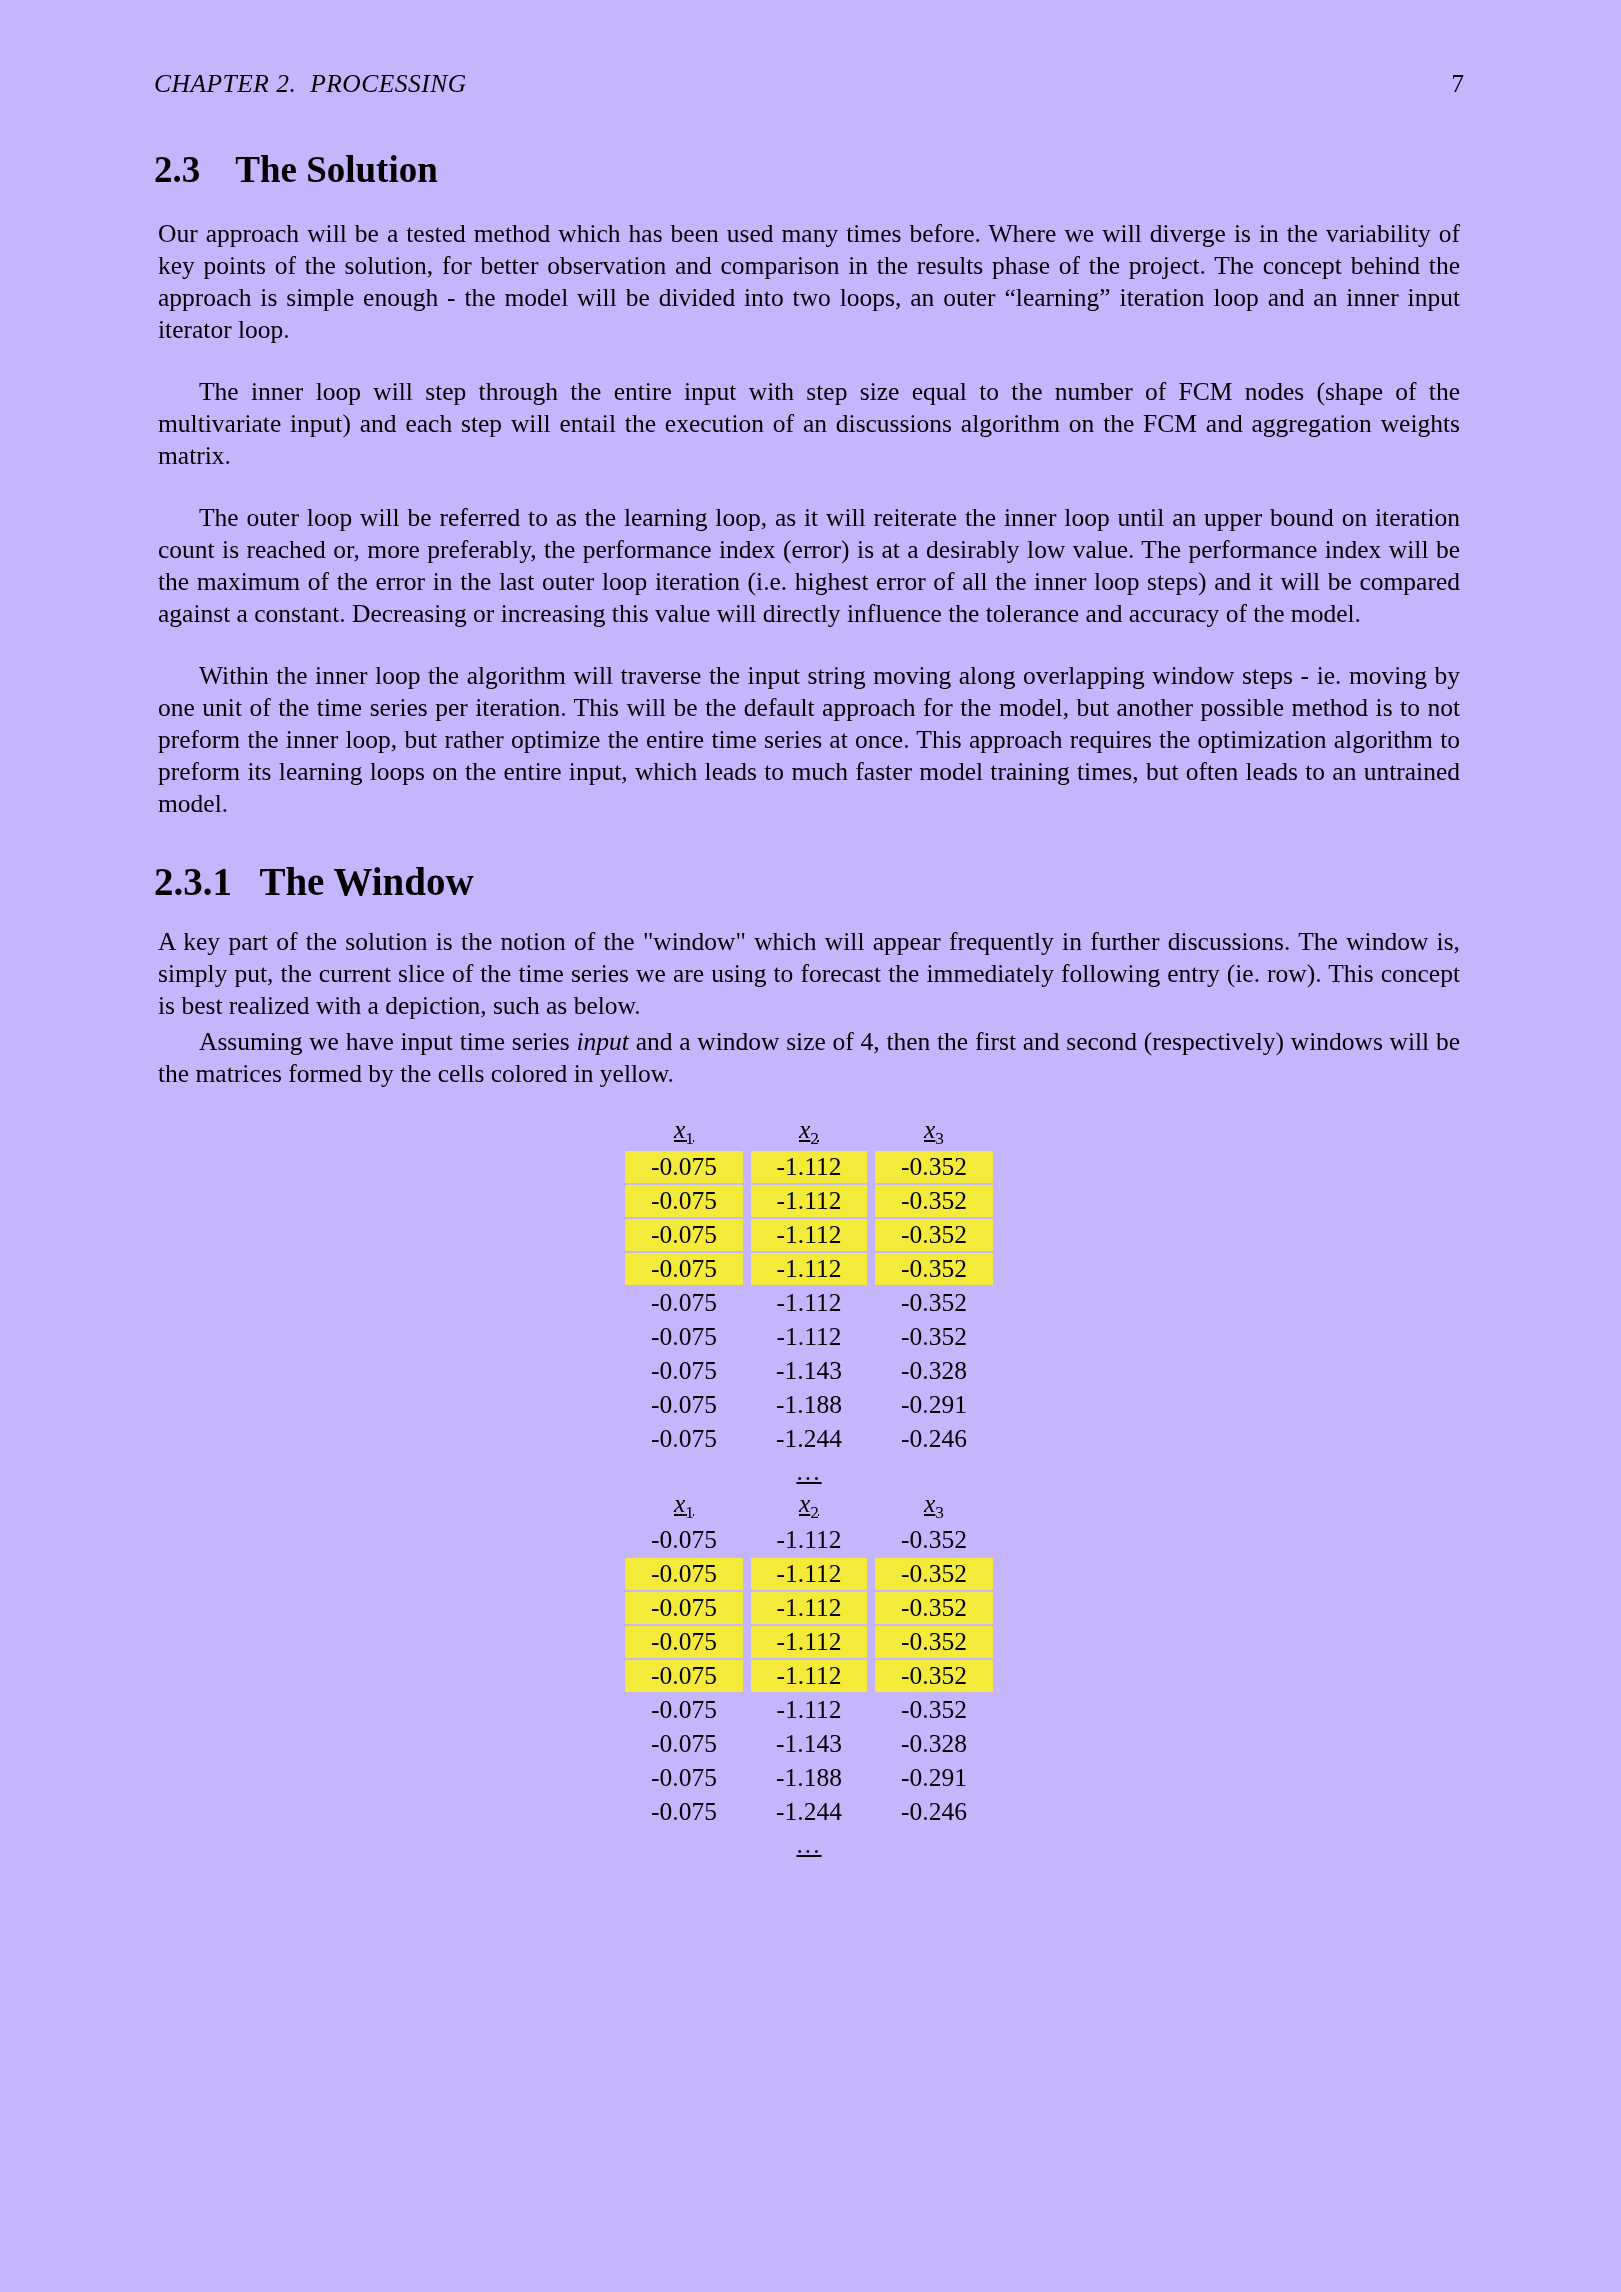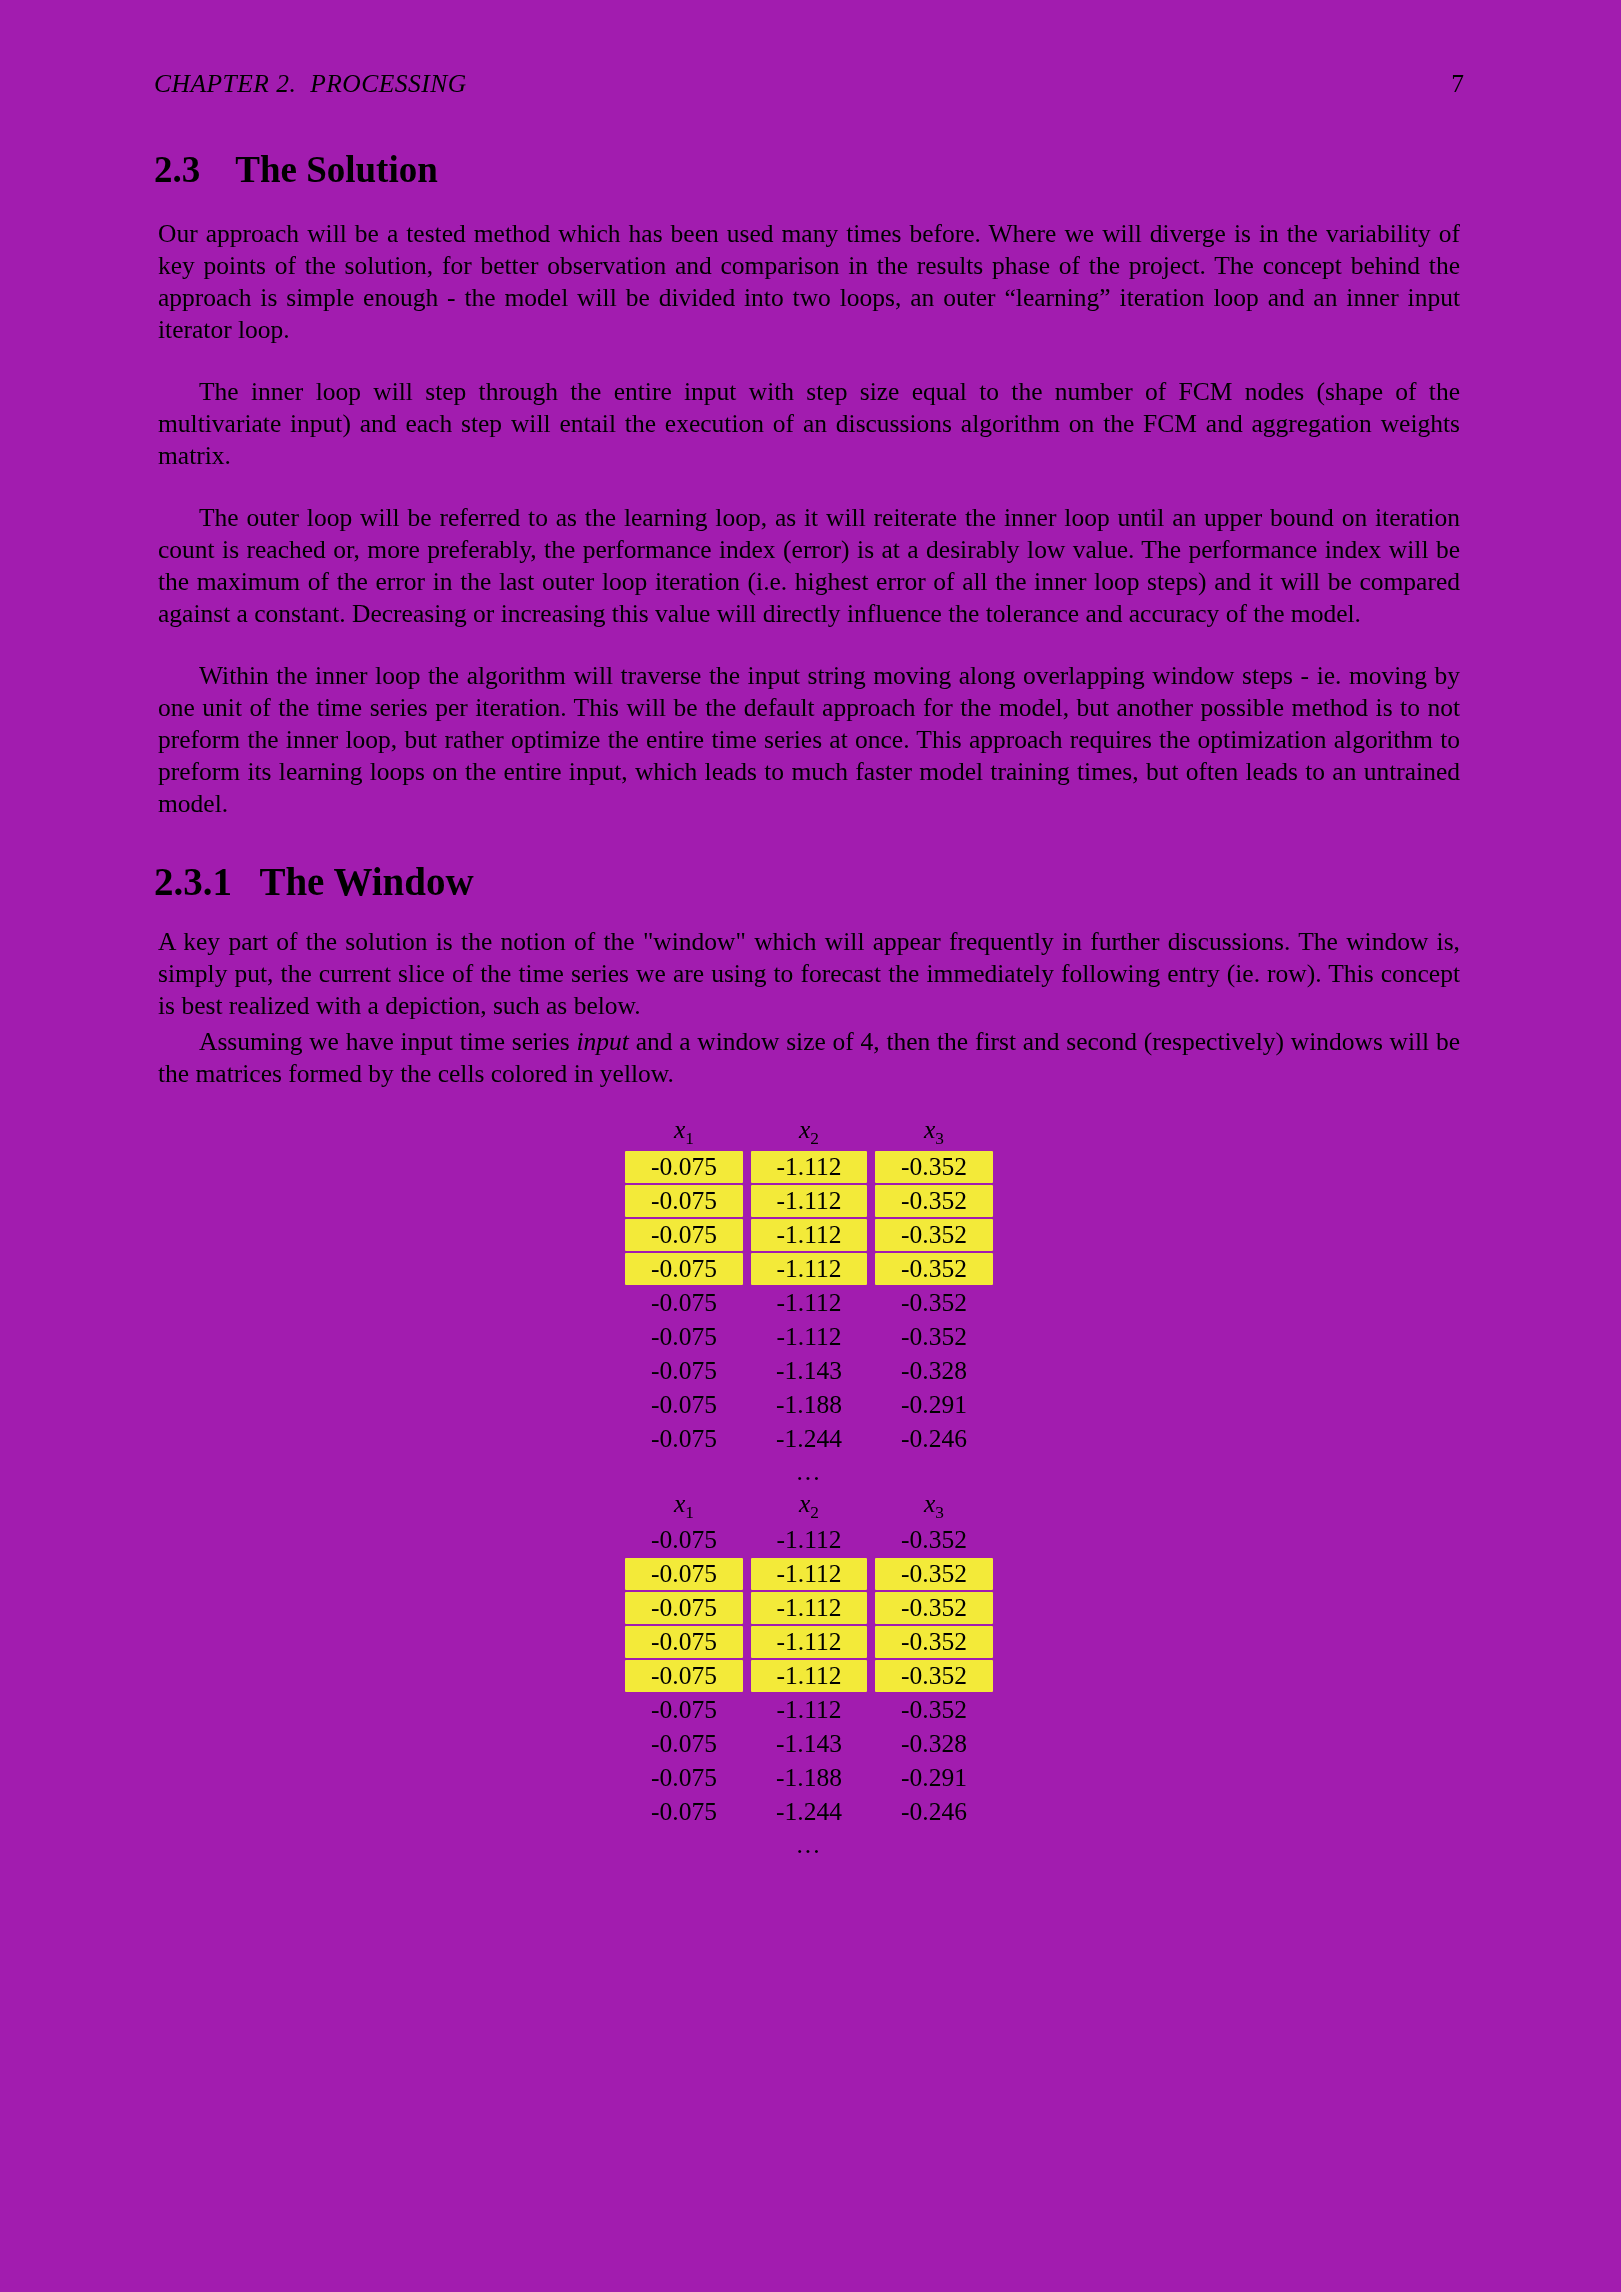--- a/index.html
+++ b/index.html
@@ -2,21 +2,21 @@
 <html style="--hl: #f3ea39;"><head>
 <meta charset="utf-8">
 <style>
   * { margin: 0; padding: 0; box-sizing: border-box; }
   html, body { background: #e8e8e8; }
   .page {
     position: relative;
     width: 1621px;
     height: 2293px;
     margin: 0 auto;
-    background: #a21caf;
+    background: #c4b5fd;
     font-family: "Liberation Serif", serif;
     color: #000000;
     padding: 69px 157px 0 154px;
   }
   .running-header {
     display: flex;
     justify-content: space-between;
     align-items: baseline;
     font-size: 25.5px;
     margin-bottom: 49px;
@@ -42,20 +42,21 @@
     margin: 4px;
   }
   p.para.spaced { margin-top: 30px; }
   p.para.indent { text-indent: 41px; }
   .math-var { font-style: italic; }
   .tables-block {
     margin-top: 25.5px;
     width: fit-content;
     margin-left: auto;
     margin-right: auto;
+    text-decoration: underline;
   }
   table.window-table {
     border-collapse: separate;
     border-spacing: 0;
     font-size: 25.5px;
   }
   table.window-table th, table.window-table td {
     width: 125px;
     height: 34px;
     text-align: center;

